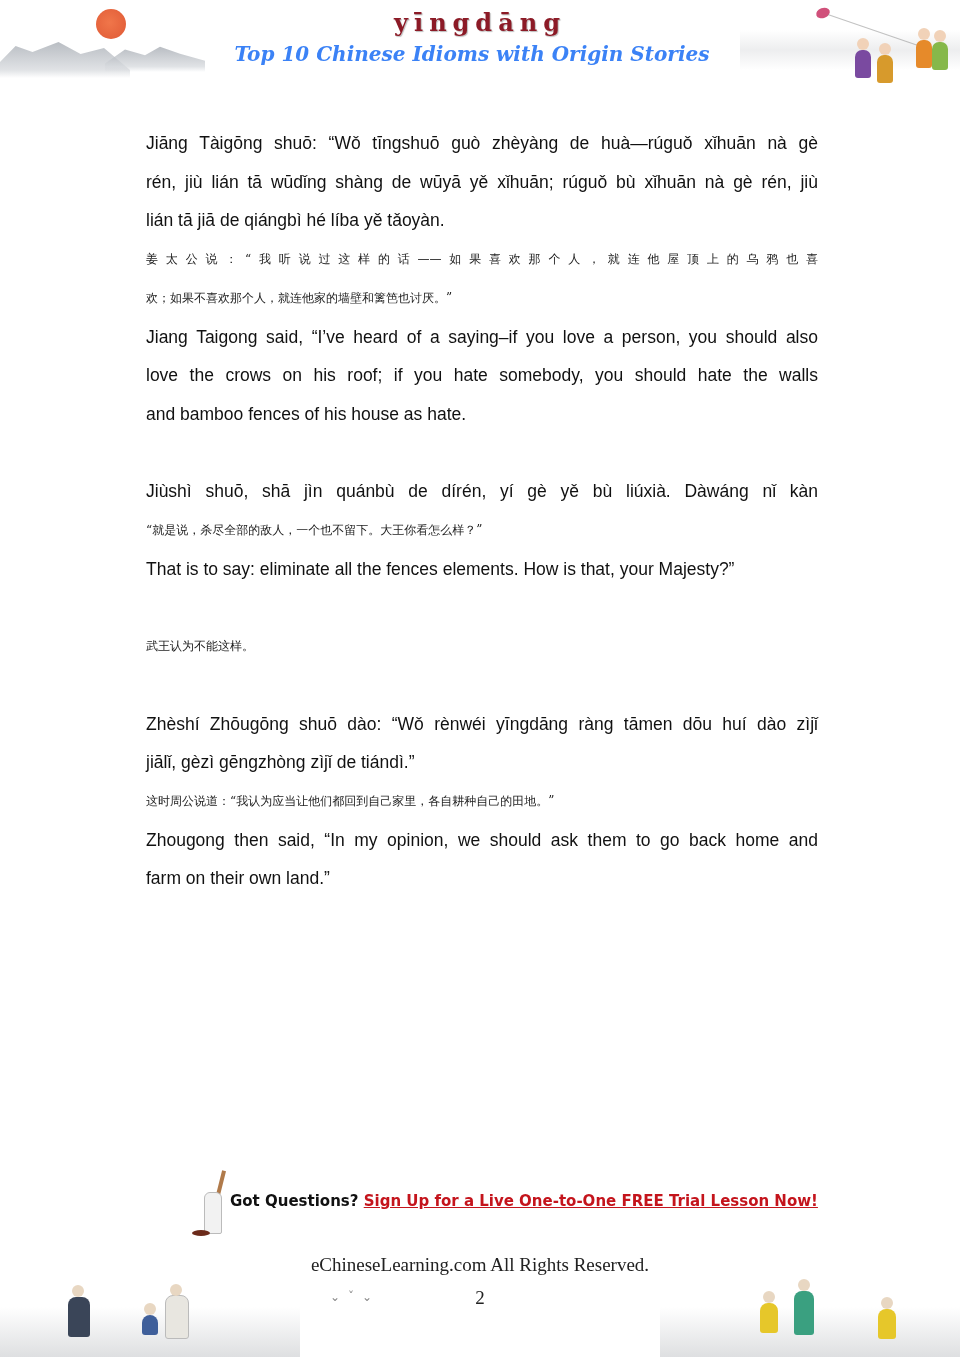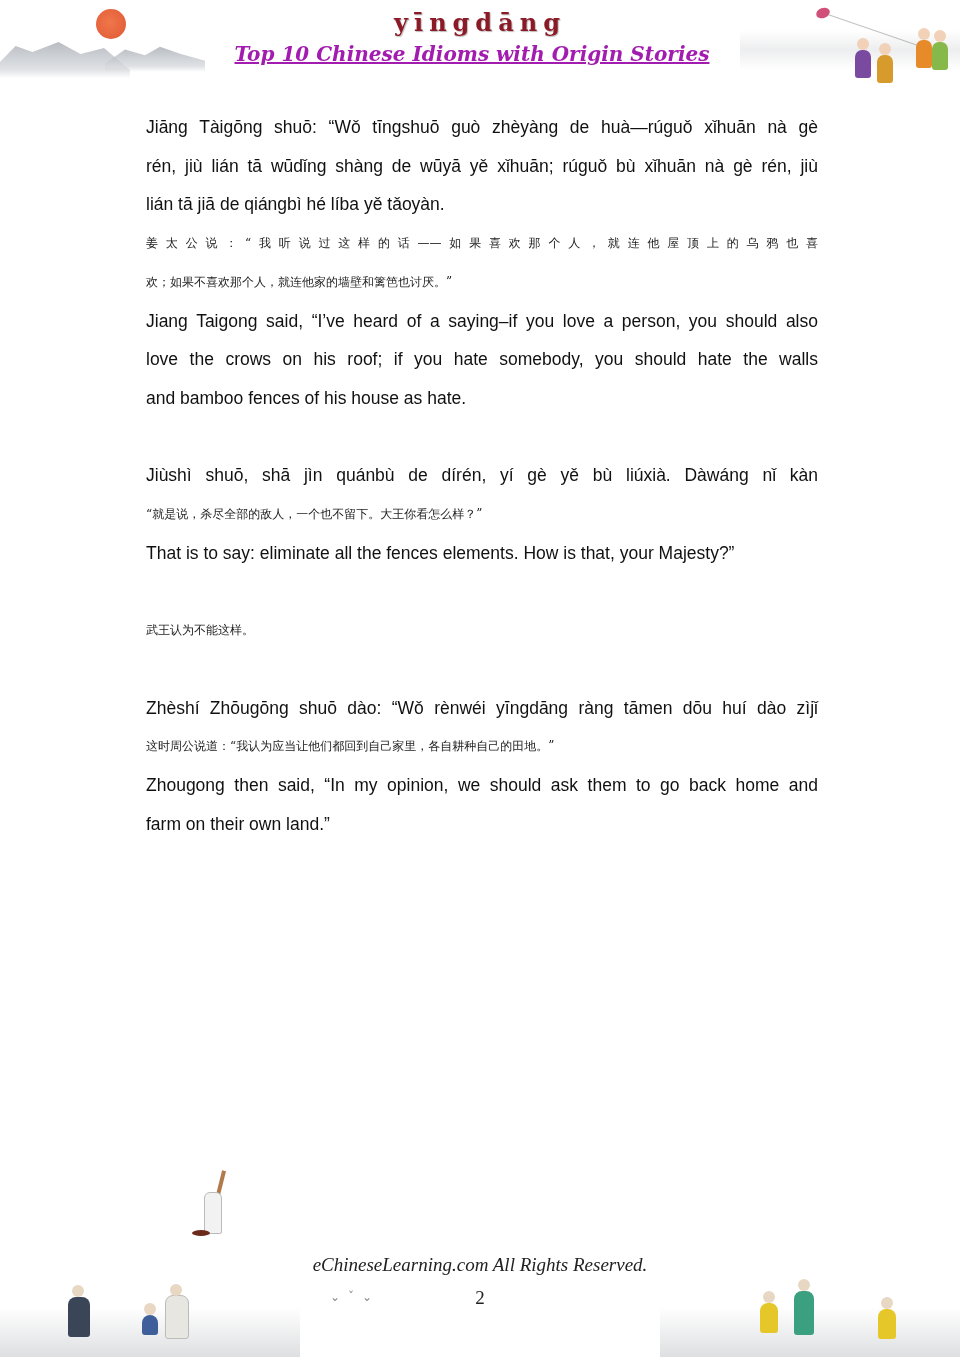--- a/index.html
+++ b/index.html
@@ -24,41 +24,41 @@
   .k3 { left: 176px; top: 40px; background: #e68a2a; }
   .k4 { left: 192px; top: 42px; background: #86b84a; }
   .mist-top { position: absolute; left: 0; top: 30px; width: 220px; height: 40px;
               background: linear-gradient(180deg, rgba(230,230,232,0), rgba(225,226,228,.6), rgba(255,255,255,0)); }
 
   .title-cn { position: absolute; left: 0; width: 960px; top: 8px; text-align: center;
               font-family: "DejaVu Serif", serif; font-size: 24px; font-weight: bold; color: #8c1a26;
               letter-spacing: 6px; text-shadow: 1px 1px 1px #bbb; }
   .title-en { position: absolute; left: 0; width: 944px; top: 42px; text-align: center;
               font-family: "DejaVu Serif", "Liberation Serif", serif; font-size: 20px; font-weight: bold;
-              font-style: italic; color: #a21caf; text-decoration: underline; }
+              font-style: italic; color: #3b82f6; }
 
   
-  .content { position: absolute; left: 146px; top: 108px; width: 672px; }
+  .content { position: absolute; left: 146px; top: 124px; width: 672px; }
   .line { font-family: "Liberation Sans", sans-serif; font-size: 17.5px; line-height: 38.7px; margin: 0; color: #111; }
   .just { text-align: justify; text-align-last: justify; }
   .cn { font-family: "DejaVu Serif", serif; font-size: 12px; color: #222; }
   .gap { height: 38.7px; }
 
   
   .cta { position: absolute; left: 182px; top: 1160px; width: 620px; height: 80px; }
   .scholar { position: absolute; left: 4px; top: 4px; width: 40px; height: 76px; }
   .brush { position: absolute; left: 30px; top: 6px; width: 4px; height: 50px; background: #b07a4a; transform: rotate(14deg); }
   .robe { position: absolute; left: 18px; top: 28px; width: 16px; height: 40px; background: #f2f2f2; border: 1px solid #bbb; border-radius: 6px 6px 2px 2px; }
   .ink { position: absolute; left: 6px; top: 66px; width: 18px; height: 6px; border-radius: 50%; background: #6b2a1a; }
   .cta-text { position: absolute; left: 48px; top: 32px; font-family: "DejaVu Sans", sans-serif; font-size: 15px; font-weight: bold; white-space: nowrap; }
   .cta-q { color: #111; }
   .cta-link { color: #c4141c; text-decoration: underline; }
 
   .copyright { position: absolute; left: 0; width: 960px; top: 1254px; text-align: center;
-               font-family: "Liberation Serif", serif; font-size: 19px; color: #222; font-style: italic; }
+               font-family: "Liberation Serif", serif; font-size: 19px; color: #222; }
   .pagenum { position: absolute; left: 0; width: 960px; top: 1287px; text-align: center;
              font-family: "Liberation Serif", serif; font-size: 19px; color: #222; }
   .birds { position: absolute; left: 330px; top: 1290px; font-size: 12px; color: #888; letter-spacing: 8px; }
 
   .ftr-left { position: absolute; left: 0; bottom: 0; width: 300px; height: 100px; }
   .ftr-right { position: absolute; right: 0; bottom: 0; width: 300px; height: 100px; }
   .ground { position: absolute; left: 0; bottom: 0; width: 100%; height: 50px;
             background: linear-gradient(180deg, rgba(220,220,222,0), rgba(200,202,205,.6)); }
   .fig { position: absolute; border-radius: 8px 8px 3px 3px; }
   .fig .head { position: absolute; top: -12px; left: 4px; width: 12px; height: 12px; border-radius: 50%; background: #e8d7c2; }
@@ -113,31 +113,36 @@
   </div>
   <div class="gap"></div>
 
   <div>
     <p class="line cn">武王认为不能这样。</p>
   </div>
   <div class="gap"></div>
 
   <div>
     <p class="line just">Zhèshí Zhōugōng shuō dào: “Wǒ rènwéi yīngdāng ràng tāmen dōu huí dào zìjǐ</p>
+    <p class="line">jiālǐ, gèzì gēngzhòng zìjǐ de tiándì.”</p>
     <p class="line cn">这时周公说道：“我认为应当让他们都回到自己家里，各自耕种自己的田地。”</p>
     <p class="line just">Zhougong then said, “In my opinion, we should ask them to go back home and</p>
     <p class="line">farm on their own land.”</p>
   </div>
 </div>
 
 <div class="cta">
   <div class="scholar">
     <div class="brush"></div>
     <div class="robe"></div>
     <div class="ink"></div>
+  </div>
+  <div class="cta-text">
+    <span class="cta-q">Got Questions?</span>
+    <a class="cta-link">Sign Up for a Live One-to-One FREE Trial Lesson Now!</a>
   </div>
 </div>
 
 <div class="copyright">eChineseLearning.com All Rights Reserved.</div>
 <div class="birds">⌄ˇ⌄</div>
 <div class="pagenum">2</div>
 
 <div class="ftr-left">
   <div class="ground"></div>
   <div class="fig" style="left:68px; bottom:20px; width:22px; height:40px; background:#3a4558;">

